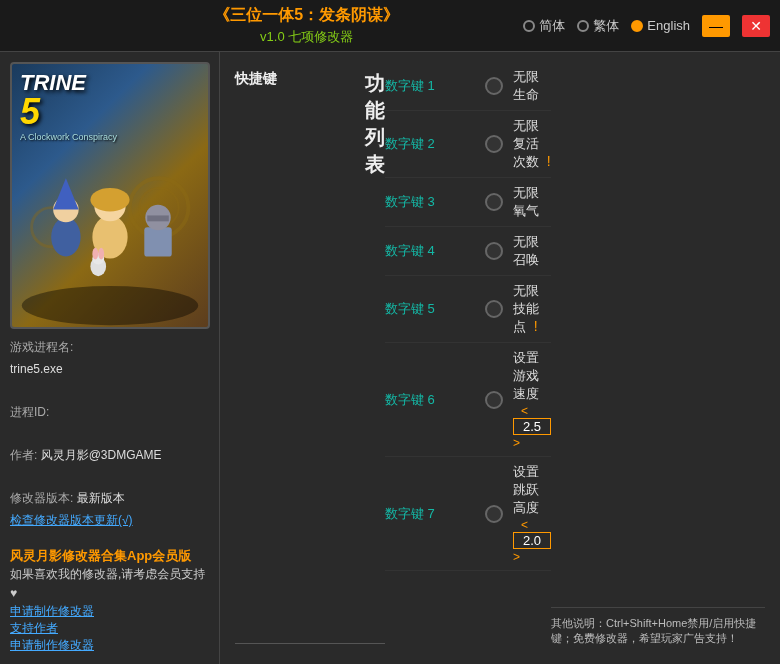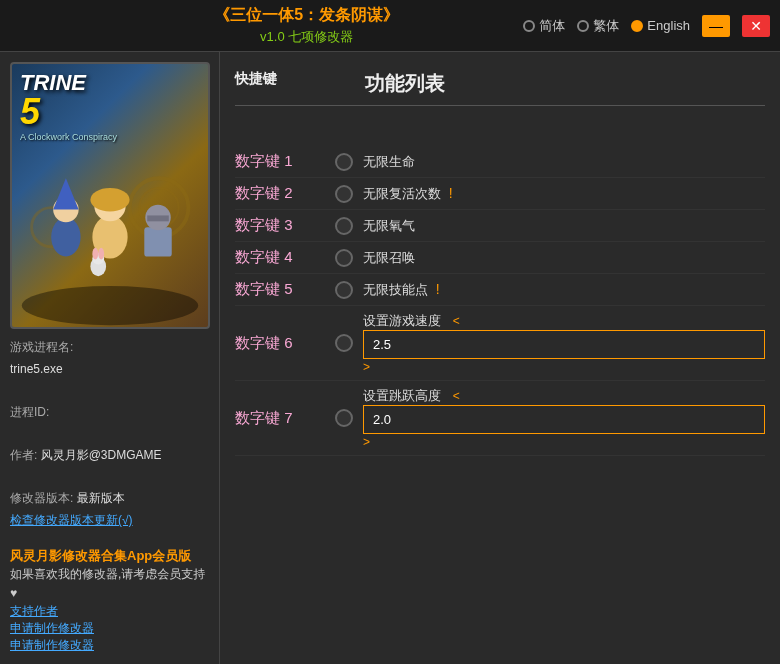--- a/index.html
+++ b/index.html
@@ -178,21 +178,21 @@
       color: #4af;
       text-decoration: underline;
       cursor: pointer;
       font-size: 12px;
       display: block;
     }
     .right-panel {
       flex: 1;
       padding: 10px 15px;
       display: flex;
-      flex-direction: column;
+      flex-direction: row;
     }
     .table-header {
       display: flex;
       padding: 8px 0;
       border-bottom: 1px solid #555;
       margin-bottom: 10px;
     }
     .col-key {
       width: 100px;
       color: #eee;
@@ -206,22 +206,22 @@
       font-weight: bold;
     }
     .cheat-row {
       display: flex;
       align-items: center;
       padding: 6px 0;
       border-bottom: 1px solid #333;
     }
     .cheat-key {
       width: 100px;
-      color: #f9a8d4;
-      font-size: 15px;
+      color: #14b8a6;
+      font-size: 13px;
     }
     .cheat-toggle {
       width: 18px;
       height: 18px;
       border-radius: 50%;
       border: 2px solid #666;
       background: #333;
       margin-right: 10px;
       cursor: pointer;
     }
@@ -241,21 +241,21 @@
       font-size: 12px;
     }
     .speed-value {
       color: #fff;
       font-size: 13px;
       min-width: 28px;
       text-align: center;
     }
     .speed-box {
       border: 1px solid #f90;
-      padding: 6px 4px;
+      padding: 0 4px;
       display: flex;
       align-items: center;
       gap: 2px;
     }
     .bottom-bar {
       margin-top: auto;
       padding: 8px 0;
       border-top: 1px solid #444;
       color: #bbb;
       font-size: 11px;
@@ -349,22 +349,22 @@
       <div>
         <span class="info-label">修改器版本:</span>
         <span class="info-value">最新版本</span>
       </div>
       <a class="version-link">检查修改器版本更新(√)</a>
     </div>
 
     <div style="margin-top:6px">
       <span class="app-link">风灵月影修改器合集App会员版</span>
       <div class="support-text">如果喜欢我的修改器,请考虑会员支持 ♥</div>
+      <a class="blue-link">申请制作修改器</a>
       <a class="blue-link">支持作者</a>
-      <a class="blue-link">申请制作修改器</a>
       <a class="blue-link">申请制作修改器</a>
     </div>
   </div>
 
   <div class="right-panel">
 
     <div class="table-header">
       <div class="col-key">快捷键</div>
       <div style="width:30px"></div>
       <div class="col-func">功能列表</div>
@@ -436,14 +436,17 @@
               <span class="speed-value">2.0</span>
             </span>
             <span class="speed-arrow">&gt;</span>
           </span>
         </div>
       </div>
     </div>
 
     <div class="spacer-rows"></div>
 
+    <div class="bottom-bar">
+      <span>其他说明：Ctrl+Shift+Home禁用/启用快捷键；免费修改器，希望玩家广告支持！</span>
+    </div>
   </div>
 </div>
 
 </body></html>

